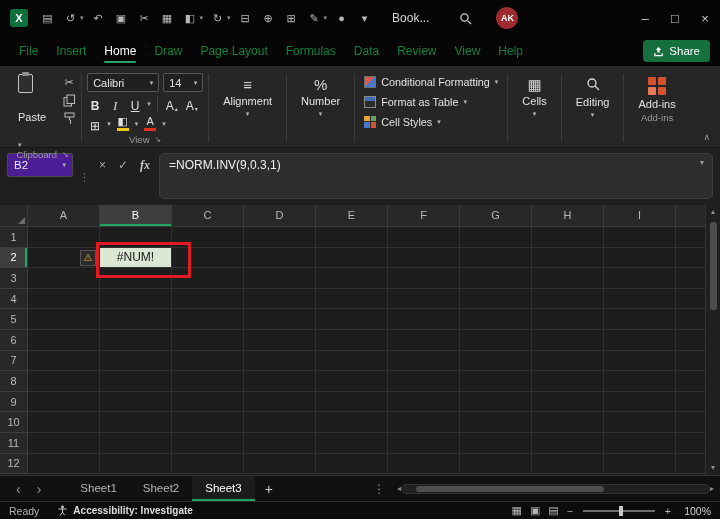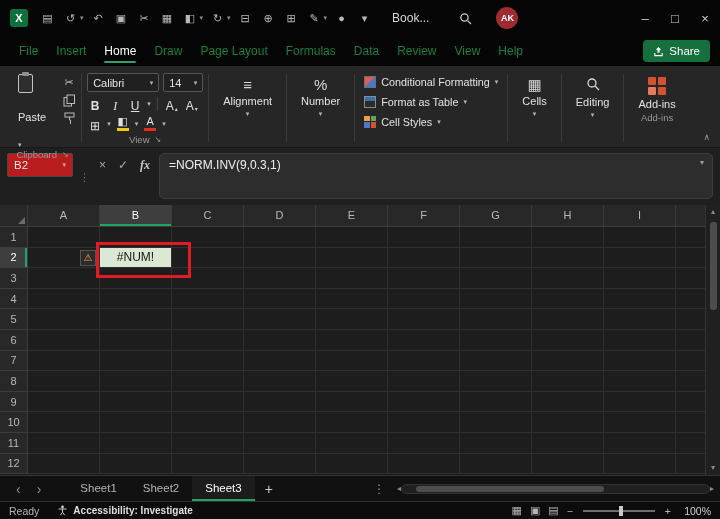--- a/index.html
+++ b/index.html
@@ -72,21 +72,21 @@
   .ic-ft { width:12px; height:12px; border:1px solid #8a8a8a; background:linear-gradient(#3d6fb4 0 4px, #2b2b2b 4px); flex:0 0 auto; }
   .ic-cs { width:12px; height:12px; display:grid; grid-template:1fr 1fr / 1fr 1fr; gap:1px; flex:0 0 auto; }
   .ic-cs span { background:#e8a33d; } .ic-cs span:nth-child(2){ background:#63a75c; }
   .ic-cs span:nth-child(3){ background:#4a77c9; } .ic-cs span:nth-child(4){ background:#d35230; }
   .ic-addins { width:18px; height:18px; display:grid; grid-template:1fr 1fr / 1fr 1fr; gap:2px; }
   .ic-addins span { background:#d35230; border-radius:1px; } .ic-addins span:nth-child(3){ background:#e8795c; }
   .ribbon-collapse { position:absolute; right:10px; bottom:5px; font-size:9px; color:#9a9a9a; }
 
   
   .formulabar { height:57px; background:#1f1f1f; display:flex; align-items:flex-start; padding:5px 7px; gap:6px; flex:0 0 auto; }
-  .namebox { width:66px; height:24px; background:#b91c1c; border:1px solid #4a4a4a; border-radius:2px; display:flex;
+  .namebox { width:66px; height:24px; background:#4c1d95; border:1px solid #4a4a4a; border-radius:2px; display:flex;
              align-items:center; justify-content:space-between; padding:0 6px; color:#e8e8e8; font-size:11.5px;gap:31px; }
   .fdots { color:#777; font-size:11px; align-self:center; height:24px; line-height:24px; }
   .fbt { height:24px; display:flex; align-items:center; color:#a8a8a8; font-size:12px; padding:0 3px; }
   .fbt.fx { font-family:"Liberation Serif", serif; font-style:italic; font-weight:bold; color:#c9c9c9; }
   .finput { flex:1; height:46px; background:#2d2d2d; border:1px solid #3d3d3d; border-radius:5px; padding:4px 22px 4px 9px;
             color:#efefef; font-size:12px; position:relative; }
   .fchev { position:absolute; right:8px; top:4px; font-size:8px; color:#9a9a9a; }
 
   
   .sheet-area { flex:1; display:flex; overflow:hidden; background:#1b1b1b; }

